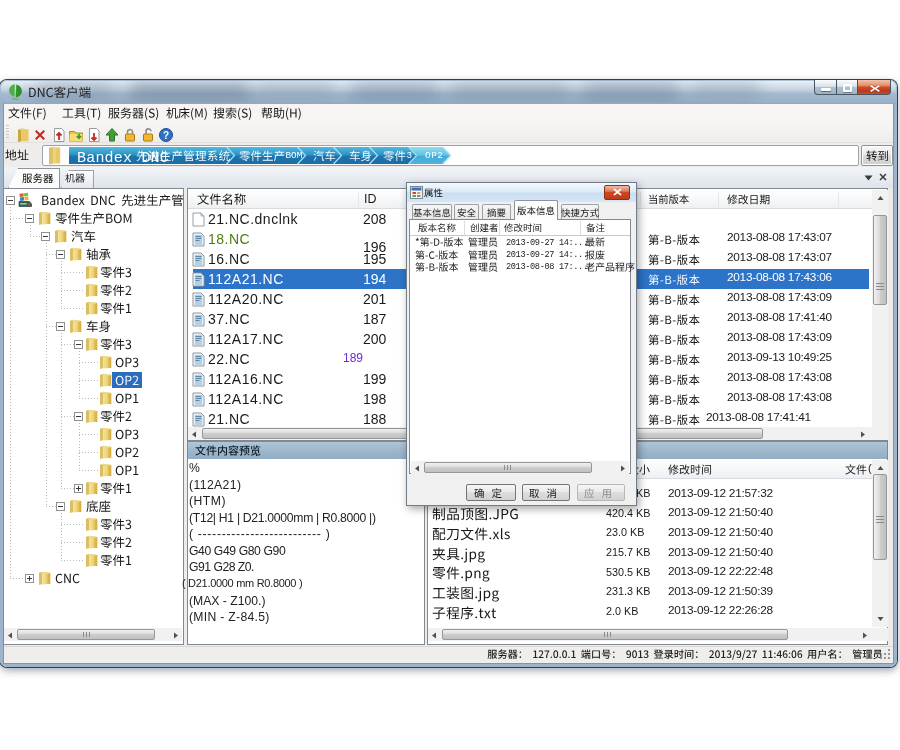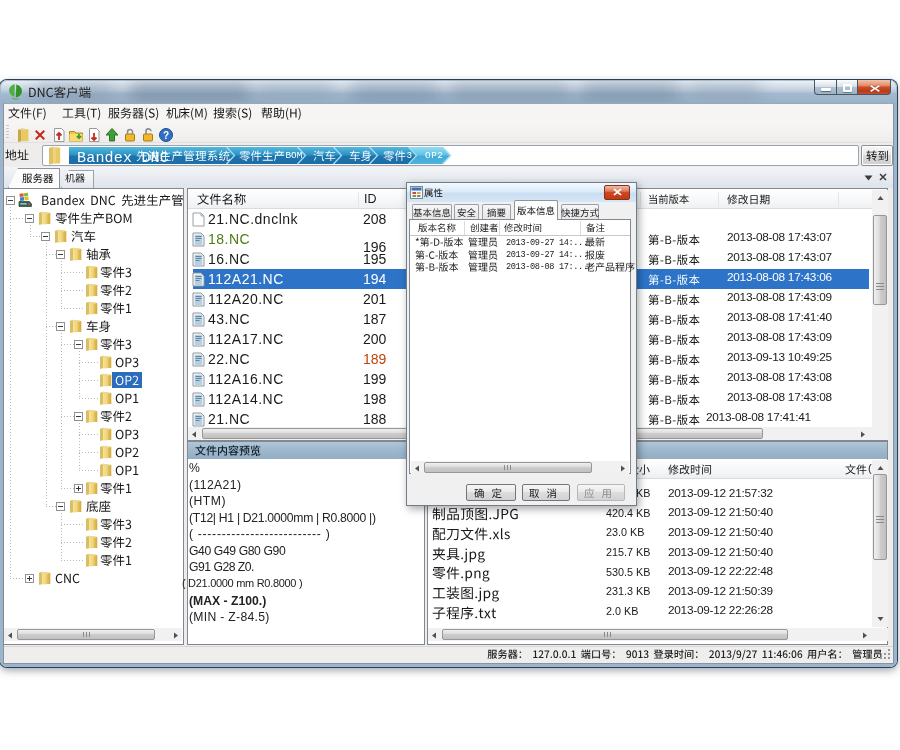--- a/index.html
+++ b/index.html
@@ -649,21 +649,21 @@
       <use href="#r002D" x="2108" y="880"></use>
       <use href="#r7248" x="2490" y="880"></use>
       <use href="#r672C" x="3525" y="880"></use>
     </svg>
     <div class="at" style="left:727.0px;top:292.3px;font-size:11.8px;color:#1a1a1a;font-weight:normal;letter-spacing:-0.25px;">2013-08-08 17:43:09</div>
     <svg class="abs" style="left:192px;top:312px" width="13" height="15" viewBox="0 0 13 15">
       <path d="M1 1 h8 l3 3 v10 h-11z" fill="#fff" stroke="#8d939a"></path>
       <rect x="2.6" y="2.6" width="7.8" height="10.4" fill="#b8cfe0"></rect>
       <path d="M3.5 4.5 h6 M3.5 6.5 h6 M3.5 8.5 h4" stroke="#5b87a8" stroke-width="1"></path>
     </svg>
-    <div class="at" style="left:208.0px;top:311.7px;font-size:14.0px;color:#1a1a1a;font-weight:normal;letter-spacing:0.50px;">43.NC</div>
+    <div class="at" style="left:208.0px;top:311.7px;font-size:14.0px;color:#1a1a1a;font-weight:normal;letter-spacing:0.50px;">37.NC</div>
     <div class="at" style="left:363.0px;top:311.7px;font-size:14.0px;color:#1a1a1a;font-weight:normal;">187</div>
     <svg class="ct" style="left:648.0px;top:313.6px;width:52.4px;height:11.5px" viewBox="0 0 4560 1000" fill="#1a1a1a">
       <use href="#r7B2C" x="0" y="880"></use>
       <use href="#r002D" x="1035" y="880"></use>
       <use href="#r0042" x="1417" y="880"></use>
       <use href="#r002D" x="2108" y="880"></use>
       <use href="#r7248" x="2490" y="880"></use>
       <use href="#r672C" x="3525" y="880"></use>
     </svg>
     <div class="at" style="left:727.0px;top:312.3px;font-size:11.8px;color:#1a1a1a;font-weight:normal;letter-spacing:-0.25px;">2013-08-08 17:41:40</div>
@@ -682,21 +682,21 @@
       <use href="#r7248" x="2490" y="880"></use>
       <use href="#r672C" x="3525" y="880"></use>
     </svg>
     <div class="at" style="left:727.0px;top:332.3px;font-size:11.8px;color:#1a1a1a;font-weight:normal;letter-spacing:-0.25px;">2013-08-08 17:43:09</div>
     <svg class="abs" style="left:192px;top:352px" width="13" height="15" viewBox="0 0 13 15">
       <path d="M1 1 h8 l3 3 v10 h-11z" fill="#fff" stroke="#8d939a"></path>
       <rect x="2.6" y="2.6" width="7.8" height="10.4" fill="#b8cfe0"></rect>
       <path d="M3.5 4.5 h6 M3.5 6.5 h6 M3.5 8.5 h4" stroke="#5b87a8" stroke-width="1"></path>
     </svg>
     <div class="at" style="left:208.0px;top:351.7px;font-size:14.0px;color:#1a1a1a;font-weight:normal;letter-spacing:0.50px;">22.NC</div>
-    <div class="at" style="left:363.0px;top:351.7px;font-size:14.0px;color:#c2410c;font-weight:normal;">189</div>
+    <div class="at" style="left:343px;top:351.7px;font-size:12px;color:#6d28d9;font-weight:normal;">189</div>
     <svg class="ct" style="left:648.0px;top:353.6px;width:52.4px;height:11.5px" viewBox="0 0 4560 1000" fill="#1a1a1a">
       <use href="#r7B2C" x="0" y="880"></use>
       <use href="#r002D" x="1035" y="880"></use>
       <use href="#r0042" x="1417" y="880"></use>
       <use href="#r002D" x="2108" y="880"></use>
       <use href="#r7248" x="2490" y="880"></use>
       <use href="#r672C" x="3525" y="880"></use>
     </svg>
     <div class="at" style="left:727.0px;top:352.3px;font-size:11.8px;color:#1a1a1a;font-weight:normal;letter-spacing:-0.25px;">2013-09-13 10:49:25</div>
     <svg class="abs" style="left:192px;top:372px" width="13" height="15" viewBox="0 0 13 15">
@@ -779,21 +779,21 @@
       <use href="#m89C8" x="5000" y="880"></use>
     </svg>
     <div class="at" style="left:189.0px;top:462.1px;font-size:12.2px;color:#222;font-weight:normal;">%</div>
     <div class="at" style="left:189.0px;top:478.7px;font-size:12.2px;color:#222;font-weight:normal;letter-spacing:0.40px;">(112A21)</div>
     <div class="at" style="left:189.0px;top:495.2px;font-size:12.2px;color:#222;font-weight:normal;letter-spacing:0.50px;">(HTM)</div>
     <div class="at" style="left:189.0px;top:511.8px;font-size:12.2px;color:#222;font-weight:normal;letter-spacing:-0.30px;">(T12| H1 | D21.0000mm | R0.8000 |)</div>
     <div class="at" style="left:189.0px;top:528.3px;font-size:12.2px;color:#222;font-weight:normal;letter-spacing:0.70px;">( -------------------------- )</div>
     <div class="at" style="left:189.0px;top:544.9px;font-size:12.2px;color:#222;font-weight:normal;letter-spacing:-0.40px;">G40 G49 G80 G90</div>
     <div class="at" style="left:189.0px;top:561.4px;font-size:12.2px;color:#222;font-weight:normal;letter-spacing:-0.50px;">G91 G28 Z0.</div>
     <div class="at" style="left:182px;top:578.0px;font-size:11px;color:#222;font-weight:normal;letter-spacing:-0.30px;">( D21.0000 mm R0.8000 )</div>
-    <div class="at" style="left:189.0px;top:594.5px;font-size:12.2px;color:#222;font-weight:bold;">(MAX - Z100.)</div>
+    <div class="at" style="left:189.0px;top:594.5px;font-size:12.2px;color:#222;font-weight:normal;">(MAX - Z100.)</div>
     <div class="at" style="left:189.0px;top:611.1px;font-size:12.2px;color:#222;font-weight:normal;letter-spacing:0.30px;">(MIN - Z-84.5)</div>
     <div class="abs" style="left:427px;top:441px;width:461px;height:204px;background:#fff;border:1px solid #828790"></div>
     <div class="abs" style="left:428px;top:442px;width:459px;height:17px;background:linear-gradient(180deg,#b0c6d8,#9db7cc 50%,#92aec5)"></div>
     <div class="abs" style="left:428px;top:459px;width:459px;height:20px;background:linear-gradient(180deg,#ffffff,#f5f6f8 60%,#edeff2);border-bottom:1px solid #d8dbdf"></div>
     <svg class="ct" style="left:628.0px;top:463.8px;width:22.0px;height:11.0px" viewBox="0 0 2000 1000" fill="#1a1a1a">
       <use href="#r5927" x="0" y="880"></use>
       <use href="#r5C0F" x="1000" y="880"></use>
     </svg>
     <svg class="ct" style="left:668.0px;top:463.8px;width:44.0px;height:11.0px" viewBox="0 0 4000 1000" fill="#1a1a1a">
       <use href="#r4FEE" x="0" y="880"></use>

